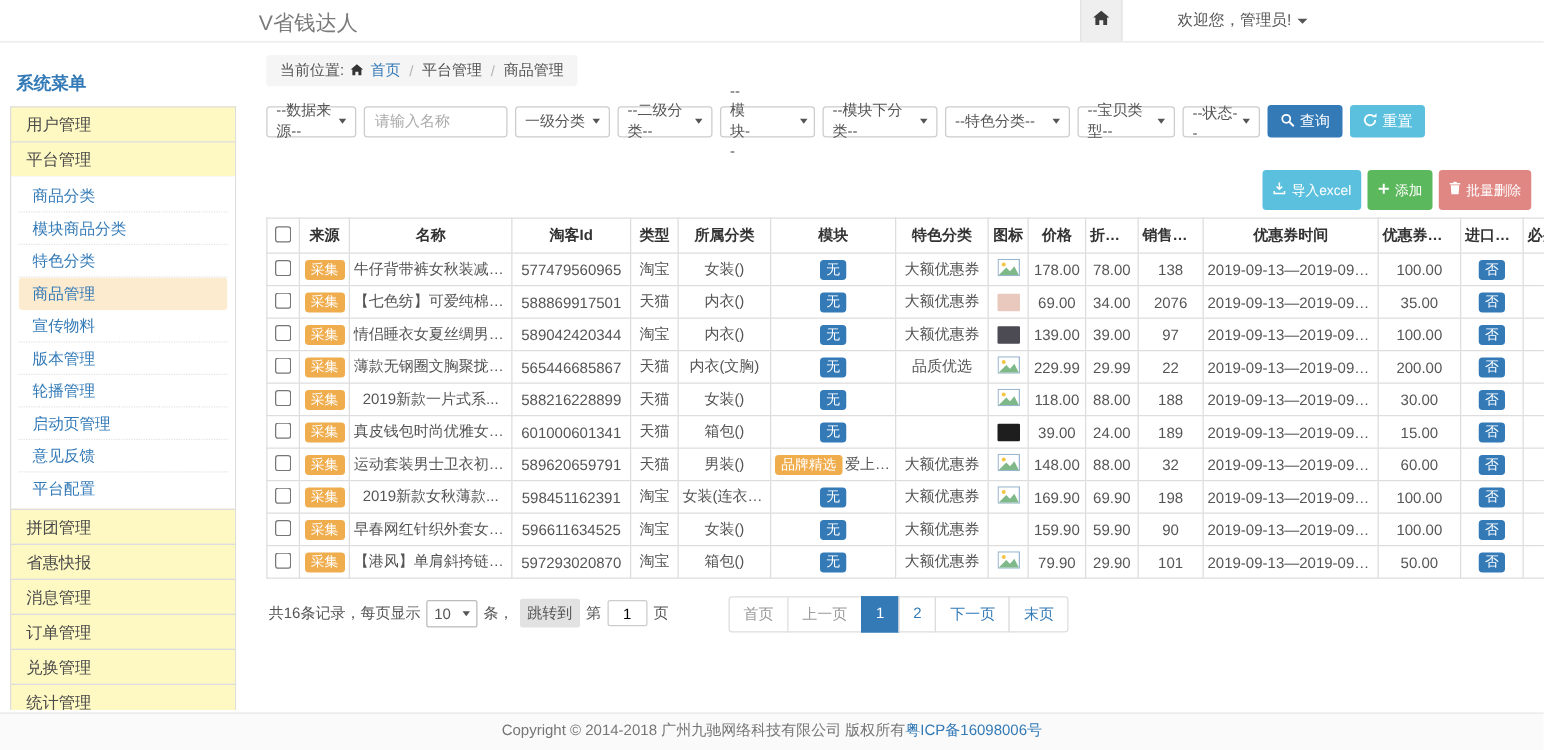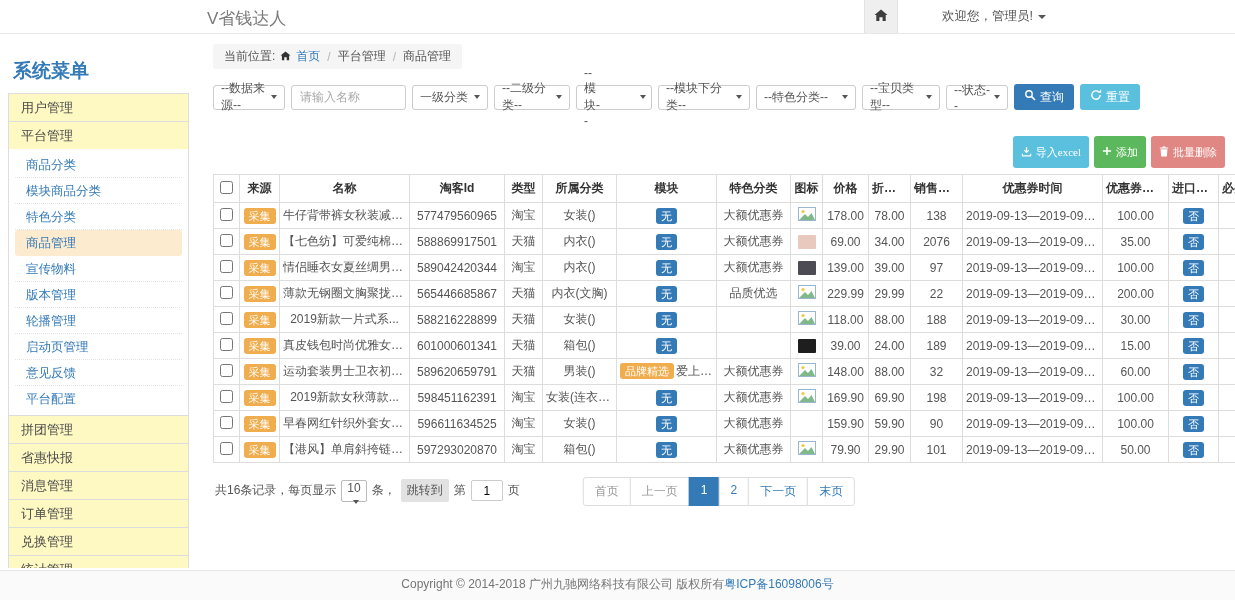--- a/index.html
+++ b/index.html
@@ -13,21 +13,21 @@
   .home-box { position:absolute; left:864px; top:0; width:34px; height:33px; background:#efefef;
               border-left:1px solid #e2e2e2; border-right:1px solid #e2e2e2;
               display:flex; align-items:center; justify-content:center; cursor:pointer; }
   .welcome { position:absolute; left:942px; top:0; height:33px; line-height:33px; font-size:12.5px;
              color:#555; cursor:pointer; display:flex; align-items:center; gap:5px; }
   .tri-down { width:0; height:0; border-left:4px solid transparent; border-right:4px solid transparent;
               border-top:4px solid #555; display:inline-block; }
 
   
   .sidebar { position:absolute; left:8px; top:46px; width:181px; height:522px; overflow:hidden; }
-  .menu-title { color:#337ab7; font-weight:bold; font-size:19px; padding:12px 5px 10px 5px; }
+  .menu-title { color:#337ab7; font-weight:bold; font-size:14px; padding:12px 5px 10px 5px; }
   .acc-header { background:#fef9c3; border:1px solid #ddd; height:29px; line-height:27px;
                 padding:0 12px; font-size:13px; color:#4a4a4a; margin-top:-1px; cursor:pointer; }
   .submenu { background:#fff; border:1px solid #ddd; border-top:none; padding:3px 6px; margin-top:-1px; }
   .submenu-item { height:26px; line-height:26px; padding:0 11px; font-size:12.5px; color:#337ab7;
                   border-bottom:1px dotted #e4e4e4; cursor:pointer; }
   .submenu-item:last-child { border-bottom:none; }
   .submenu-item.active { background:#fdebd0; border-radius:3px; border-bottom-color:transparent; }
 
   
   .main { position:absolute; left:213px; top:44px; width:1012px; }
@@ -40,21 +40,21 @@
   .fc { display:contents; }
   .fselect { height:25px; border:1px solid #ccc; border-radius:3px; background:#fff;
              display:flex; align-items:center; justify-content:space-between; padding:0 7px;
              font-size:12px; color:#555; cursor:pointer; flex:none; }
   .sel-caret { width:0; height:0; border-left:3.5px solid transparent; border-right:3.5px solid transparent;
                border-top:4.5px solid #555; margin-left:4px; }
   .finput { height:25px; border:1px solid #ccc; border-radius:3px; padding:0 8px; font-size:12px;
             color:#555; flex:none; outline:none; }
   .finput::placeholder { color:#aaa; }
   .btn { border:none; border-radius:3px; color:#fff; font-size:12px; height:26px; padding:0 10px;
-         display:inline-flex; align-items:center; gap:4px; cursor:pointer; flex:none;font-family:Liberation Serif, serif; }
+         display:inline-flex; align-items:center; gap:4px; cursor:pointer; flex:none; }
   .btn-primary { background:#337ab7; }
   .btn-info    { background:#5bc0de; }
   .btn-success { background:#5cb85c; }
   .btn-danger-soft { background:#e08683; }
   .btn-sm { height:21px; font-size:11px; padding:16px 8px; }
 
   .actions-row { margin-top:26px; display:flex; justify-content:flex-end; gap:5px; }
 
   table { width:100%; border-collapse:collapse; table-layout:fixed; margin-top:6px;
           font-size:12px; color:#555; background:#fff; }
@@ -65,21 +65,21 @@
   .bdg { display:inline-block; min-width:12px; padding:1px 5px; border-radius:3px; color:#fff;
          font-size:11px; line-height:14px; }
   .bdg.or { background:#f0ad4e; }
   .bdg.bl { background:#337ab7; cursor:pointer; }
   .mtxt { margin-left:2px; }
   .thumb { width:18px; height:14px; display:inline-block; border-radius:1px; vertical-align:middle; }
 
   .pager-row { position:relative; margin-top:14px; height:28px; font-size:12px; color:#555; }
   .summary { position:absolute; left:2px; top:2px; display:flex; align-items:center; gap:5px; }
   .mini-select { border:1px solid #bbb; border-radius:2px; height:22px; padding:0 5px; background:#fff;
-                 display:inline-flex; align-items:center; gap:5px; cursor:pointer;flex-direction:column; }
+                 display:inline-flex; align-items:center; gap:5px; cursor:pointer; }
   .jump-chip { background:#e2e2e2; border-radius:2px; padding:3px 6px; cursor:pointer; }
   .jump-input { width:32px; height:21px; border:1px solid #ccc; border-radius:2px; text-align:center;
                 font-size:12px; outline:none; }
   .pager { position:absolute; left:50%; top:0; transform:translateX(-50%); display:flex; }
   .page-btn { border:1px solid #ddd; background:#fff; color:#337ab7; font-size:12px; padding:5px 11px;
               margin-left:-1px; cursor:pointer; }
   .page-btn:first-child { border-radius:3px 0 0 3px; margin-left:0; }
   .page-btn:last-child  { border-radius:0 3px 3px 0; }
   .page-btn.muted { color:#9a9a9a; }
   .page-btn.active { background:#337ab7; border-color:#337ab7; color:#fff; }

